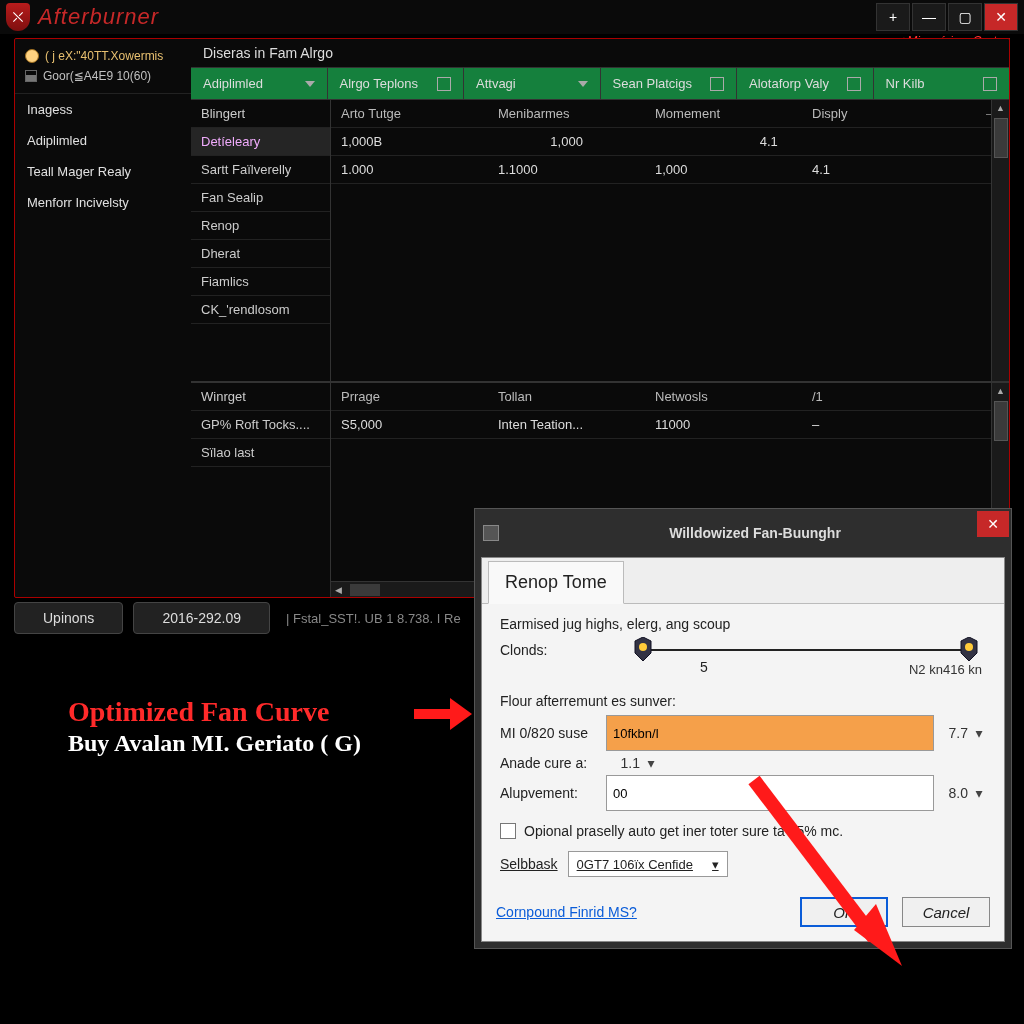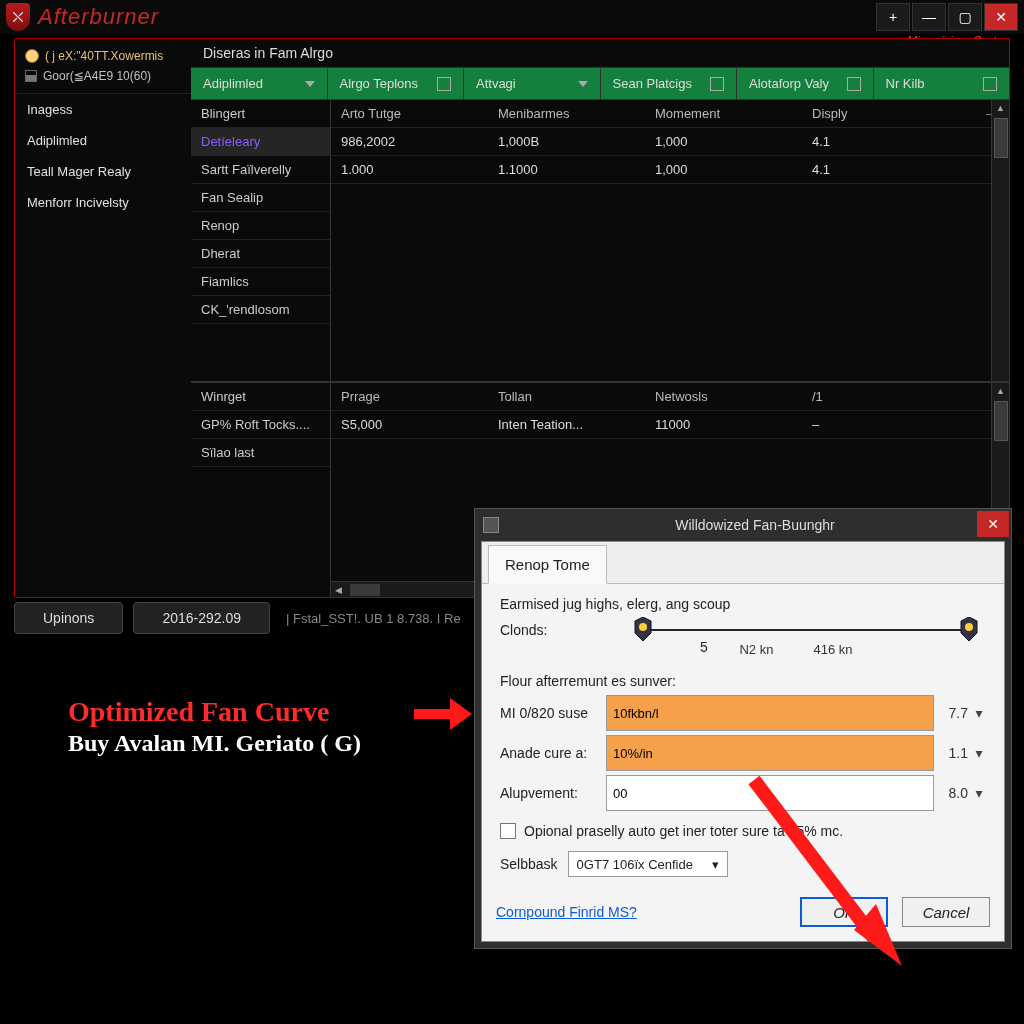--- a/index.html
+++ b/index.html
@@ -28,21 +28,21 @@
 .tab-title { padding: 6px 12px; font-size: 14px; color: #ddd; }
 .tabsbar { display: flex; border-top: 1px solid #333; border-bottom: 1px solid #333; background:#15803d; }
 .tab-col { flex:1; display:flex; align-items:center; justify-content:space-between; padding:8px 12px; border-right:1px solid #333; color:#ddd; font-size:13px; }
 .tab-col:last-child { border-right:none; }
 .tab-caret { width:0;height:0;border-left:5px solid transparent;border-right:5px solid transparent;border-top:6px solid #aaa; }
 .tab-icon { width:14px; height:14px; display:inline-block; border:1px solid #aaa; }
 
 .grid-wrap { display:flex; border-bottom:1px solid #333; flex:0 0 282px; }
 .row-labels { width:140px; border-right:1px solid #333; }
 .row-label { padding:6px 10px; font-size:13px; color:#ccc; border-bottom:1px solid #222; }
-.row-label.active { background:#252525; color:#8b5cf6; }
+.row-label.active { background:#252525; color:#f0abfc; }
 
 .grid { flex:1; position:relative; }
 .grid-header, .grid-row { display:flex; border-bottom:1px solid #222; }
 .grid-header .cell { color:#bbb; font-size:13px; }
 .cell { flex:1; padding:6px 10px; color:#ddd; font-size:13px; }
 .cell.last { flex:0 0 50px; text-align:right; color:#888; }
 .scroll-v { position:absolute; top:0; right:0; width:18px; height:100%; background:#1a1a1a; border-left:1px solid #333; }
 .scroll-thumb { width:14px; margin:2px auto; height:40px; background:#3a3a3a; border:1px solid #555; }
 .scroll-arrow { height:16px; display:flex; align-items:center; justify-content:center; color:#aaa; font-size:9px; }
 
@@ -57,48 +57,48 @@
 .stat-text { color:#888; font-size:13px; margin-left:6px; }
 
 
 .annotation { position:absolute; top:696px; left:68px; }
 .anno-line1 { font-family: Georgia, serif; font-weight:bold; font-size:28px; color:#ff2a2a; }
 .anno-line2 { font-family: Georgia, serif; font-weight:bold; font-size:24px; color:#fff; margin-top:2px; }
 .arrow-annot { position:absolute; top:692px; left:412px; width:60px; height:44px; }
 
 
 .dialog { position:absolute; top:508px; left:474px; width:538px; background:#2e2e2e; border:1px solid #555; }
-.dlg-title { height:32px; background:#2e2e2e; display:flex; align-items:center; padding:0 8px; color:#ddd; font-size:14px; }
+.dlg-title { height:48px; background:#2e2e2e; display:flex; align-items:center; padding:0 8px; color:#ddd; font-size:14px;font-weight:bold; }
 .dlg-title-ico { width:16px; height:16px; background:#555; border:1px solid #888; margin-right:8px; }
 .dlg-title-text { flex:1; text-align:center; }
 .dlg-close { width:32px; height:26px; background:#c62828; color:#fff; display:flex; align-items:center; justify-content:center; font-size:14px; position:absolute; top:2px; right:2px; }
 .dlg-body { background:#f4f4f4; margin:0 6px 6px 6px; border:1px solid #888; padding:0 0 14px 0; color:#222; }
 .dlg-tab-row { display:flex; border-bottom:1px solid #bbb; background:#eee; }
-.dlg-tab { padding:10px 16px; font-size:15px; background:#f9f9f9; border:1px solid #bbb; border-bottom-color:#f9f9f9; position:relative; top:1px; margin:2px 0 0 6px; }
+.dlg-tab { padding:10px 16px; font-size:18px; background:#f9f9f9; border:1px solid #bbb; border-bottom-color:#f9f9f9; position:relative; top:1px; margin:2px 0 0 6px; }
 .dlg-section { padding:12px 18px; font-size:14px; }
 .dlg-desc { margin-bottom:10px; }
 .slider-row { display:flex; align-items:center; margin:6px 0 4px 0; }
 .slider-label { width:106px; }
 .slider-track { flex:1; height:10px; position:relative; }
 .slider-line { position:absolute; top:4px; left:34px; right:14px; height:2px; background:#222; }
 .slider-handle { position:absolute; top:-8px; width:22px; height:24px; }
 .slider-handle.left { left:26px; }
 .slider-handle.right { right:6px; }
 .slider-midlabel { position:absolute; top:14px; left:94px; }
-.tick-labels { display:flex; justify-content:center; font-size:13px; margin-left:106px; padding: 0 4px; color:#333;gap:40px; }
+.tick-labels { display:flex; justify-content:flex-end; font-size:13px; margin-left:106px; padding: 0 4px; color:#333; }
 .group-label { margin:16px 0 6px 0; }
 .field-row { display:flex; align-items:center; margin:4px 0; }
 .field-label { width:106px; font-size:14px; }
 .field-input { flex:1; height:36px; border:1px solid #999; background:#fff; padding:0 6px; font-size:13px; }
 .field-input.orange { background:#f5a04a; }
 .field-val { width:38px; text-align:right; color:#333; font-size:14px; padding:0 4px; }
 .field-caret { width:14px; color:#444; display:flex; align-items:center; justify-content:center; }
 .checkbox-row { display:flex; align-items:center; gap:8px; margin:12px 0; font-size:14px; }
 .chk { width:16px; height:16px; border:1px solid #777; background:#fff; }
-.select-row { display:flex; align-items:center; gap:10px; font-size:14px; }
+.select-row { display:flex; align-items:center; gap:10px; font-size:14px;text-decoration:underline; }
 .select-box { width:160px; height:26px; border:1px solid #999; background:#fff; display:flex; align-items:center; padding:0 8px; font-size:13px; justify-content:space-between; }
 .dlg-footer { display:flex; align-items:center; padding:8px 14px 0 14px; }
 .dlg-link { color:#0a5cd8; font-size:14px; text-decoration:underline; }
 .dlg-btns { margin-left:auto; display:flex; gap:14px;font-style:italic; }
 .dlg-btn { width:88px; height:30px; border:1px solid #888; background:#f0f0f0; font-size:15px; display:flex; align-items:center; justify-content:center; }
 .dlg-btn.primary { border:2px solid #0a5cd8; }
 
 
 .big-arrow { position:absolute; top:770px; left:734px; width:190px; height:210px; pointer-events:none; }
 
@@ -182,21 +182,20 @@
       </div>
       <div class="grid">
         <div class="grid-header">
           <div class="cell">Arto Tutge</div>
           <div class="cell">Menibarmes</div>
           <div class="cell">Momement</div>
           <div class="cell">Disply</div>
           <div class="cell last">—</div>
         </div>
         <div class="grid-row">
-          <div class="cell">986,2002</div>
           <div class="cell">1,000B</div>
           <div class="cell">1,000</div>
           <div class="cell">4.1</div>
           <div class="cell last">–</div>
         </div>
         <div class="grid-row">
           <div class="cell">1.000</div>
           <div class="cell">1.1000</div>
           <div class="cell">1,000</div>
           <div class="cell">4.1</div>
@@ -298,21 +297,20 @@
       <div class="group-label">Flour afterremunt es sunver:</div>
 
       <div class="field-row">
         <div class="field-label">MI 0/820 suse</div>
         <input class="field-input orange" value="10fkbn/l" style="">
         <div class="field-val">7.7</div>
         <div class="field-caret">▾</div>
       </div>
       <div class="field-row">
         <div class="field-label">Anade cure a:</div>
-        <input class="field-input orange" value="10%/in" style="">
         <div class="field-val">1.1</div>
         <div class="field-caret">▾</div>
       </div>
       <div class="field-row">
         <div class="field-label">Alupvement:</div>
         <input class="field-input" value="00" style="">
         <div class="field-val">8.0</div>
         <div class="field-caret">▾</div>
       </div>
 

